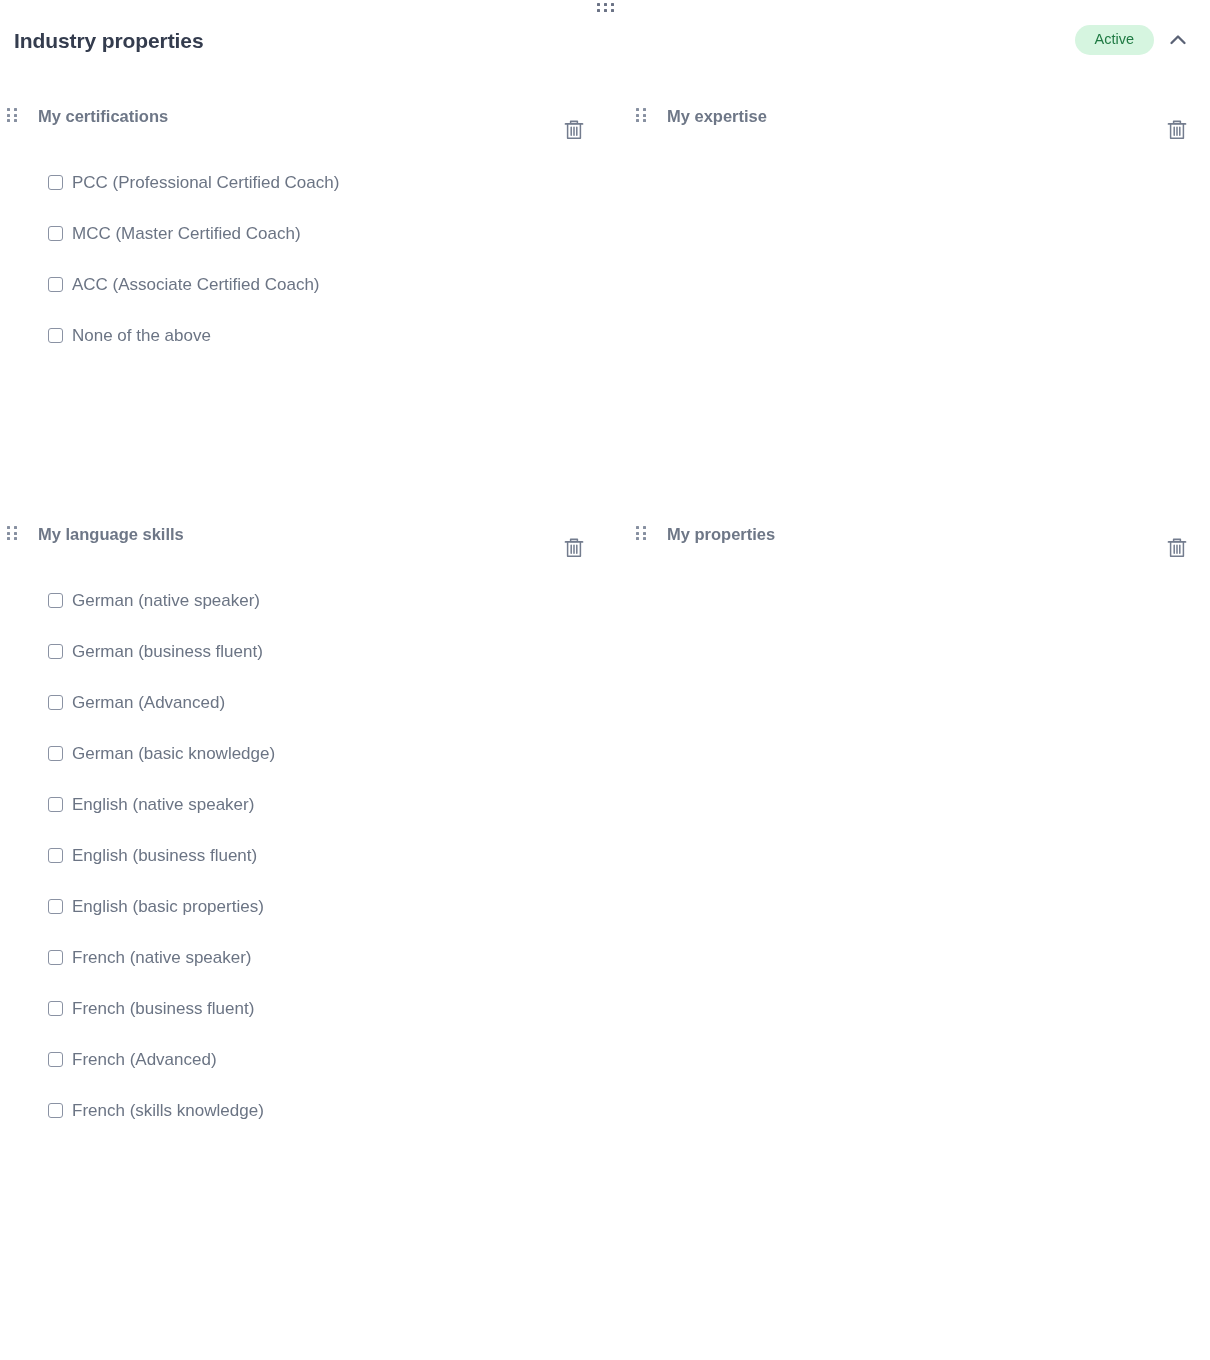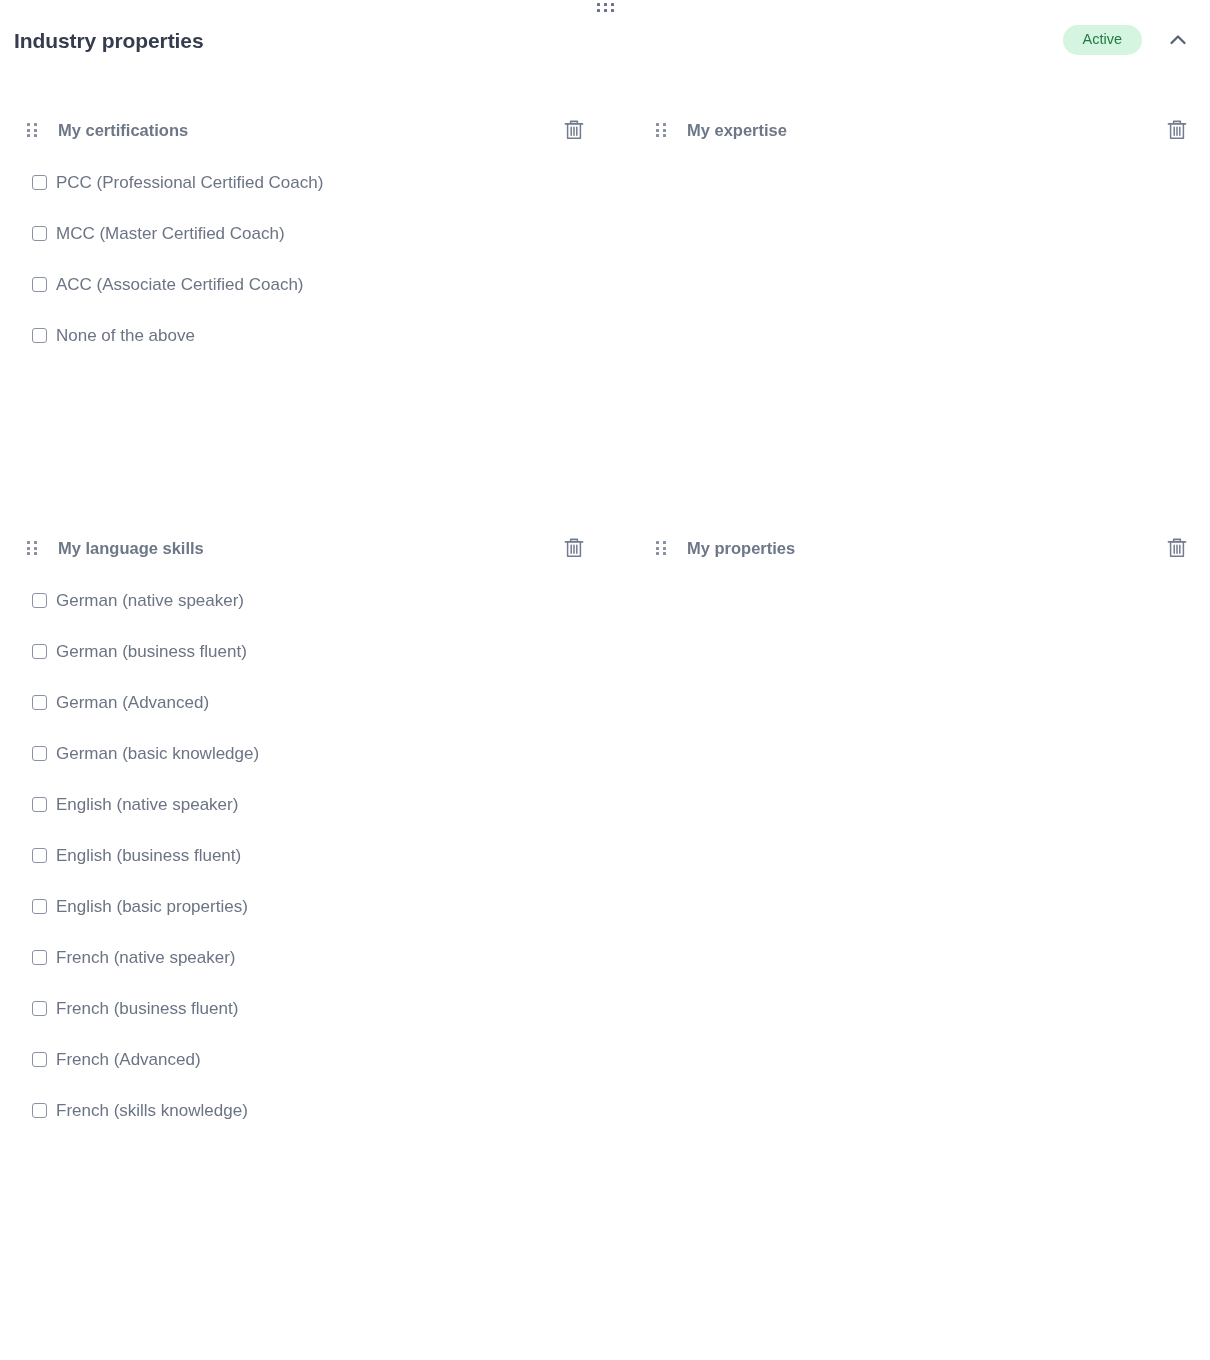--- a/index.html
+++ b/index.html
@@ -57,21 +57,21 @@
     font-size: 21px;
     font-weight: 700;
     color: #343c4e;
     letter-spacing: -0.1px;
     line-height: 1;
   }
   .header-right {
     margin-left: auto;
     display: flex;
     align-items: center;
-    gap: 22px;
+    gap: 10px;
   }
   .status-badge {
     background: #d6f5e0;
     color: #1f7a43;
     font-size: 14.5px;
     border-radius: 999px;
     padding: 7px 20px 8px;
     line-height: 1;
     white-space: nowrap;
   }
@@ -93,25 +93,24 @@
     display: grid;
     grid-template-columns: 615px 595px;
   }
   .block {
     padding: 0;
   }
   .block.row2 { margin-top: 12px; }
 
   .block-head {
     display: flex;
-    align-items: center;
+    align-items: flex-start;
     height: 44px;
     padding-right: 42px;
     position: relative;
-    margin-left: 20px;
   }
   .grip {
     width: 26px;
     display: flex;
     justify-content: flex-start;
     padding-left: 7px;
   }
   .dots-v {
     display: grid;
     grid-template-columns: repeat(2, 3px);
@@ -141,21 +140,21 @@
     height: 26px;
     display: flex;
     align-items: center;
     justify-content: center;
     cursor: pointer;
   }
   .block.col-right .trash-btn { right: 20px; }
 
   .options {
     margin-top: 5px;
-    padding-left: 0;
+    padding-left: 16px;
   }
   .opt {
     display: flex;
     align-items: center;
     height: 51px;
     padding-left: 32px;
     cursor: pointer;
   }
   .block.col-right .opt { padding-left: 647px; }
   .block.col-right .block-head { padding-left: 14px; }

